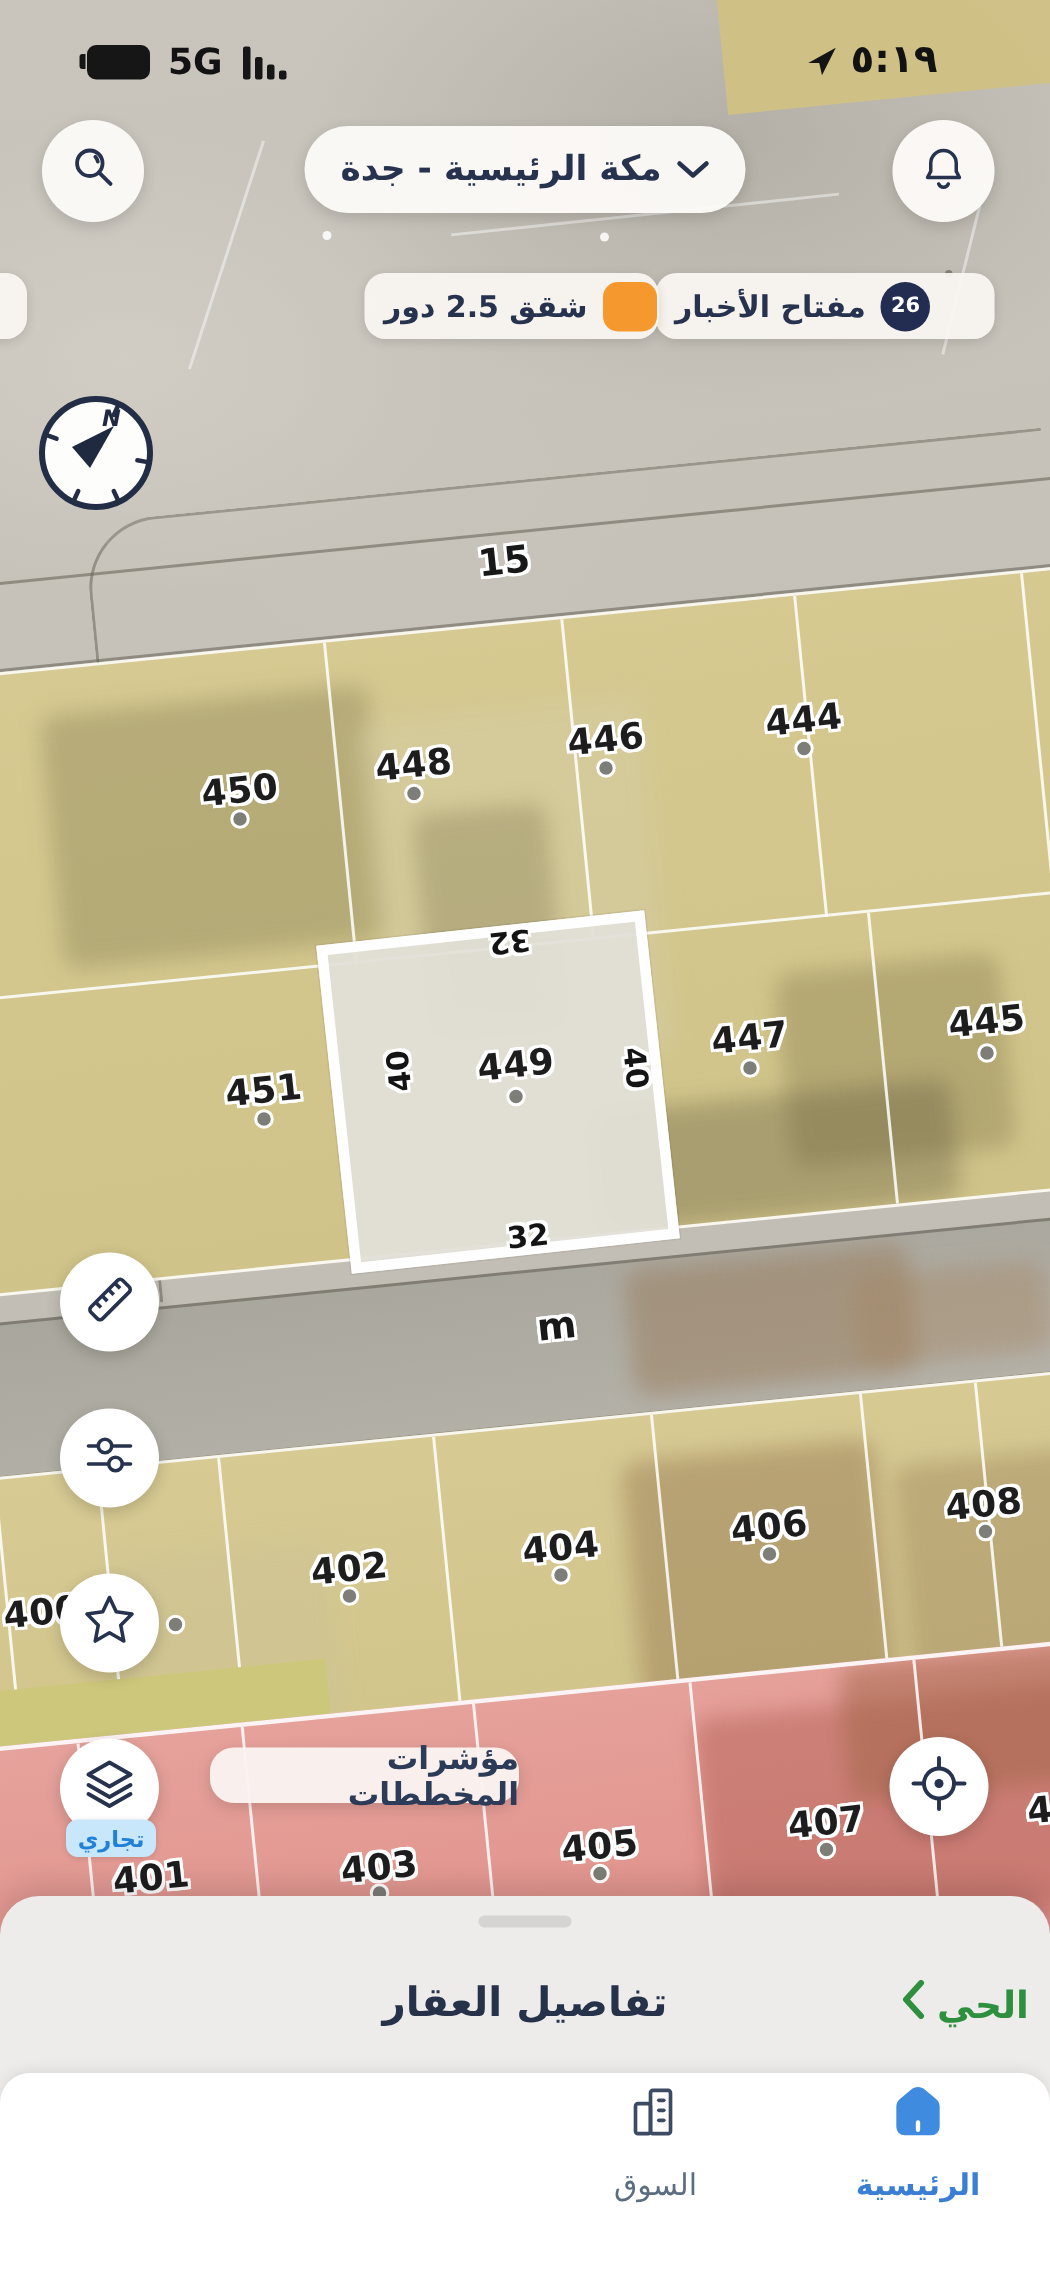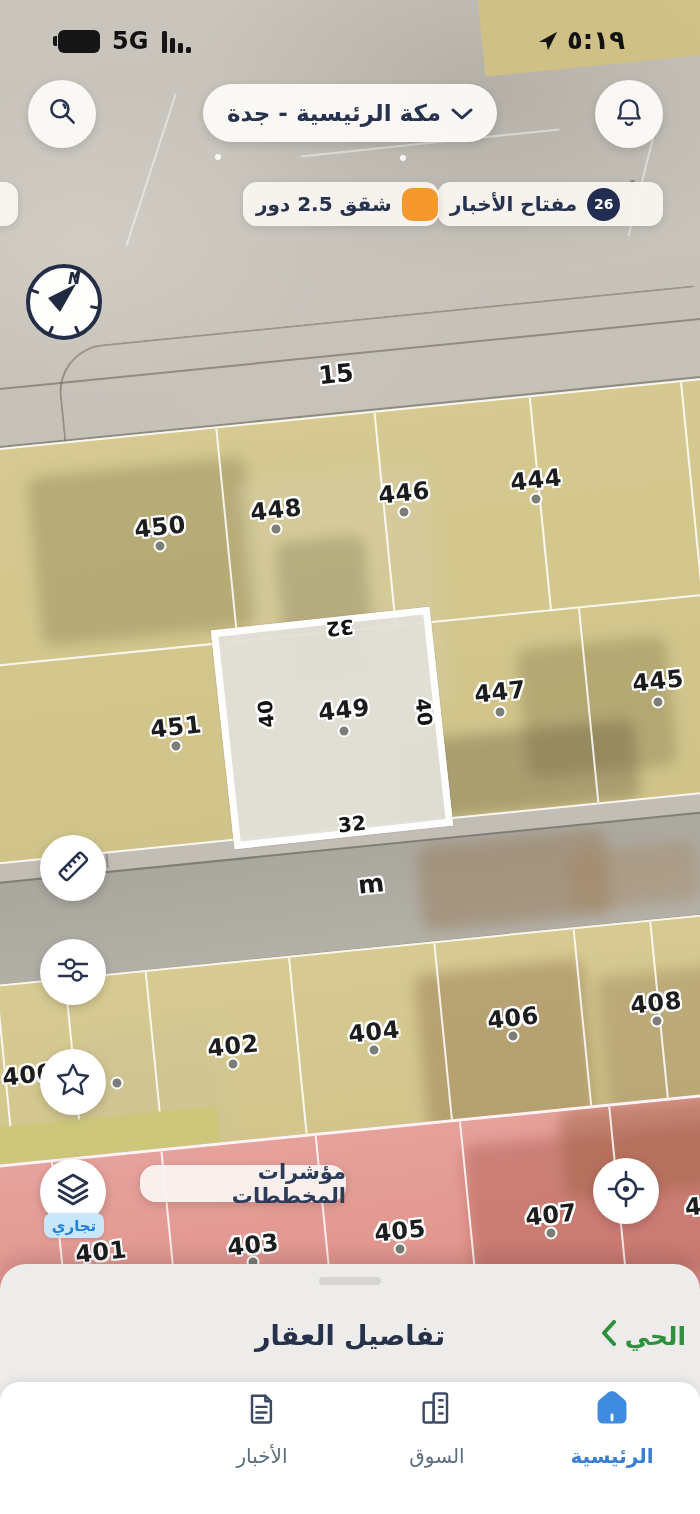--- a/index.html
+++ b/index.html
@@ -379,28 +379,16 @@
         <svg width="40" height="40" viewBox="0 0 36 36" fill="none" stroke="#3c4a63" stroke-width="2.2" stroke-linecap="round" stroke-linejoin="round">
           <rect x="6" y="13" width="9" height="18" rx="1.5"></rect>
           <rect x="15" y="5" width="12" height="26" rx="1.5"></rect>
           <line x1="20" y1="11" x2="23" y2="11"></line>
             <line x1="20" y1="17" x2="23" y2="17"></line>
             <line x1="20" y1="23" x2="23" y2="23"></line>
         </svg>
       </span>
       <span class="nav-label">السوق</span>
     </div>
-    <div class="nav-item" style="left:202px;">
-      <span>
-        <svg width="40" height="40" viewBox="0 0 36 36" fill="none" stroke="#3c4a63" stroke-width="2.2" stroke-linecap="round" stroke-linejoin="round">
-          <path d="M9 7 h12 l5 5 v17 a2 2 0 0 1 -2 2 H11 a2 2 0 0 1 -2 -2 Z"></path>
-          <path d="M21 7 v5 h5"></path>
-          <line x1="13" y1="17" x2="22" y2="17"></line>
-            <line x1="13" y1="22" x2="22" y2="22"></line>
-            <line x1="13" y1="27" x2="19" y2="27"></line>
-        </svg>
-      </span>
-      <span class="nav-label">الأخبار</span>
-    </div>
 
   </div>
 
 </div>
 
 </body></html>

